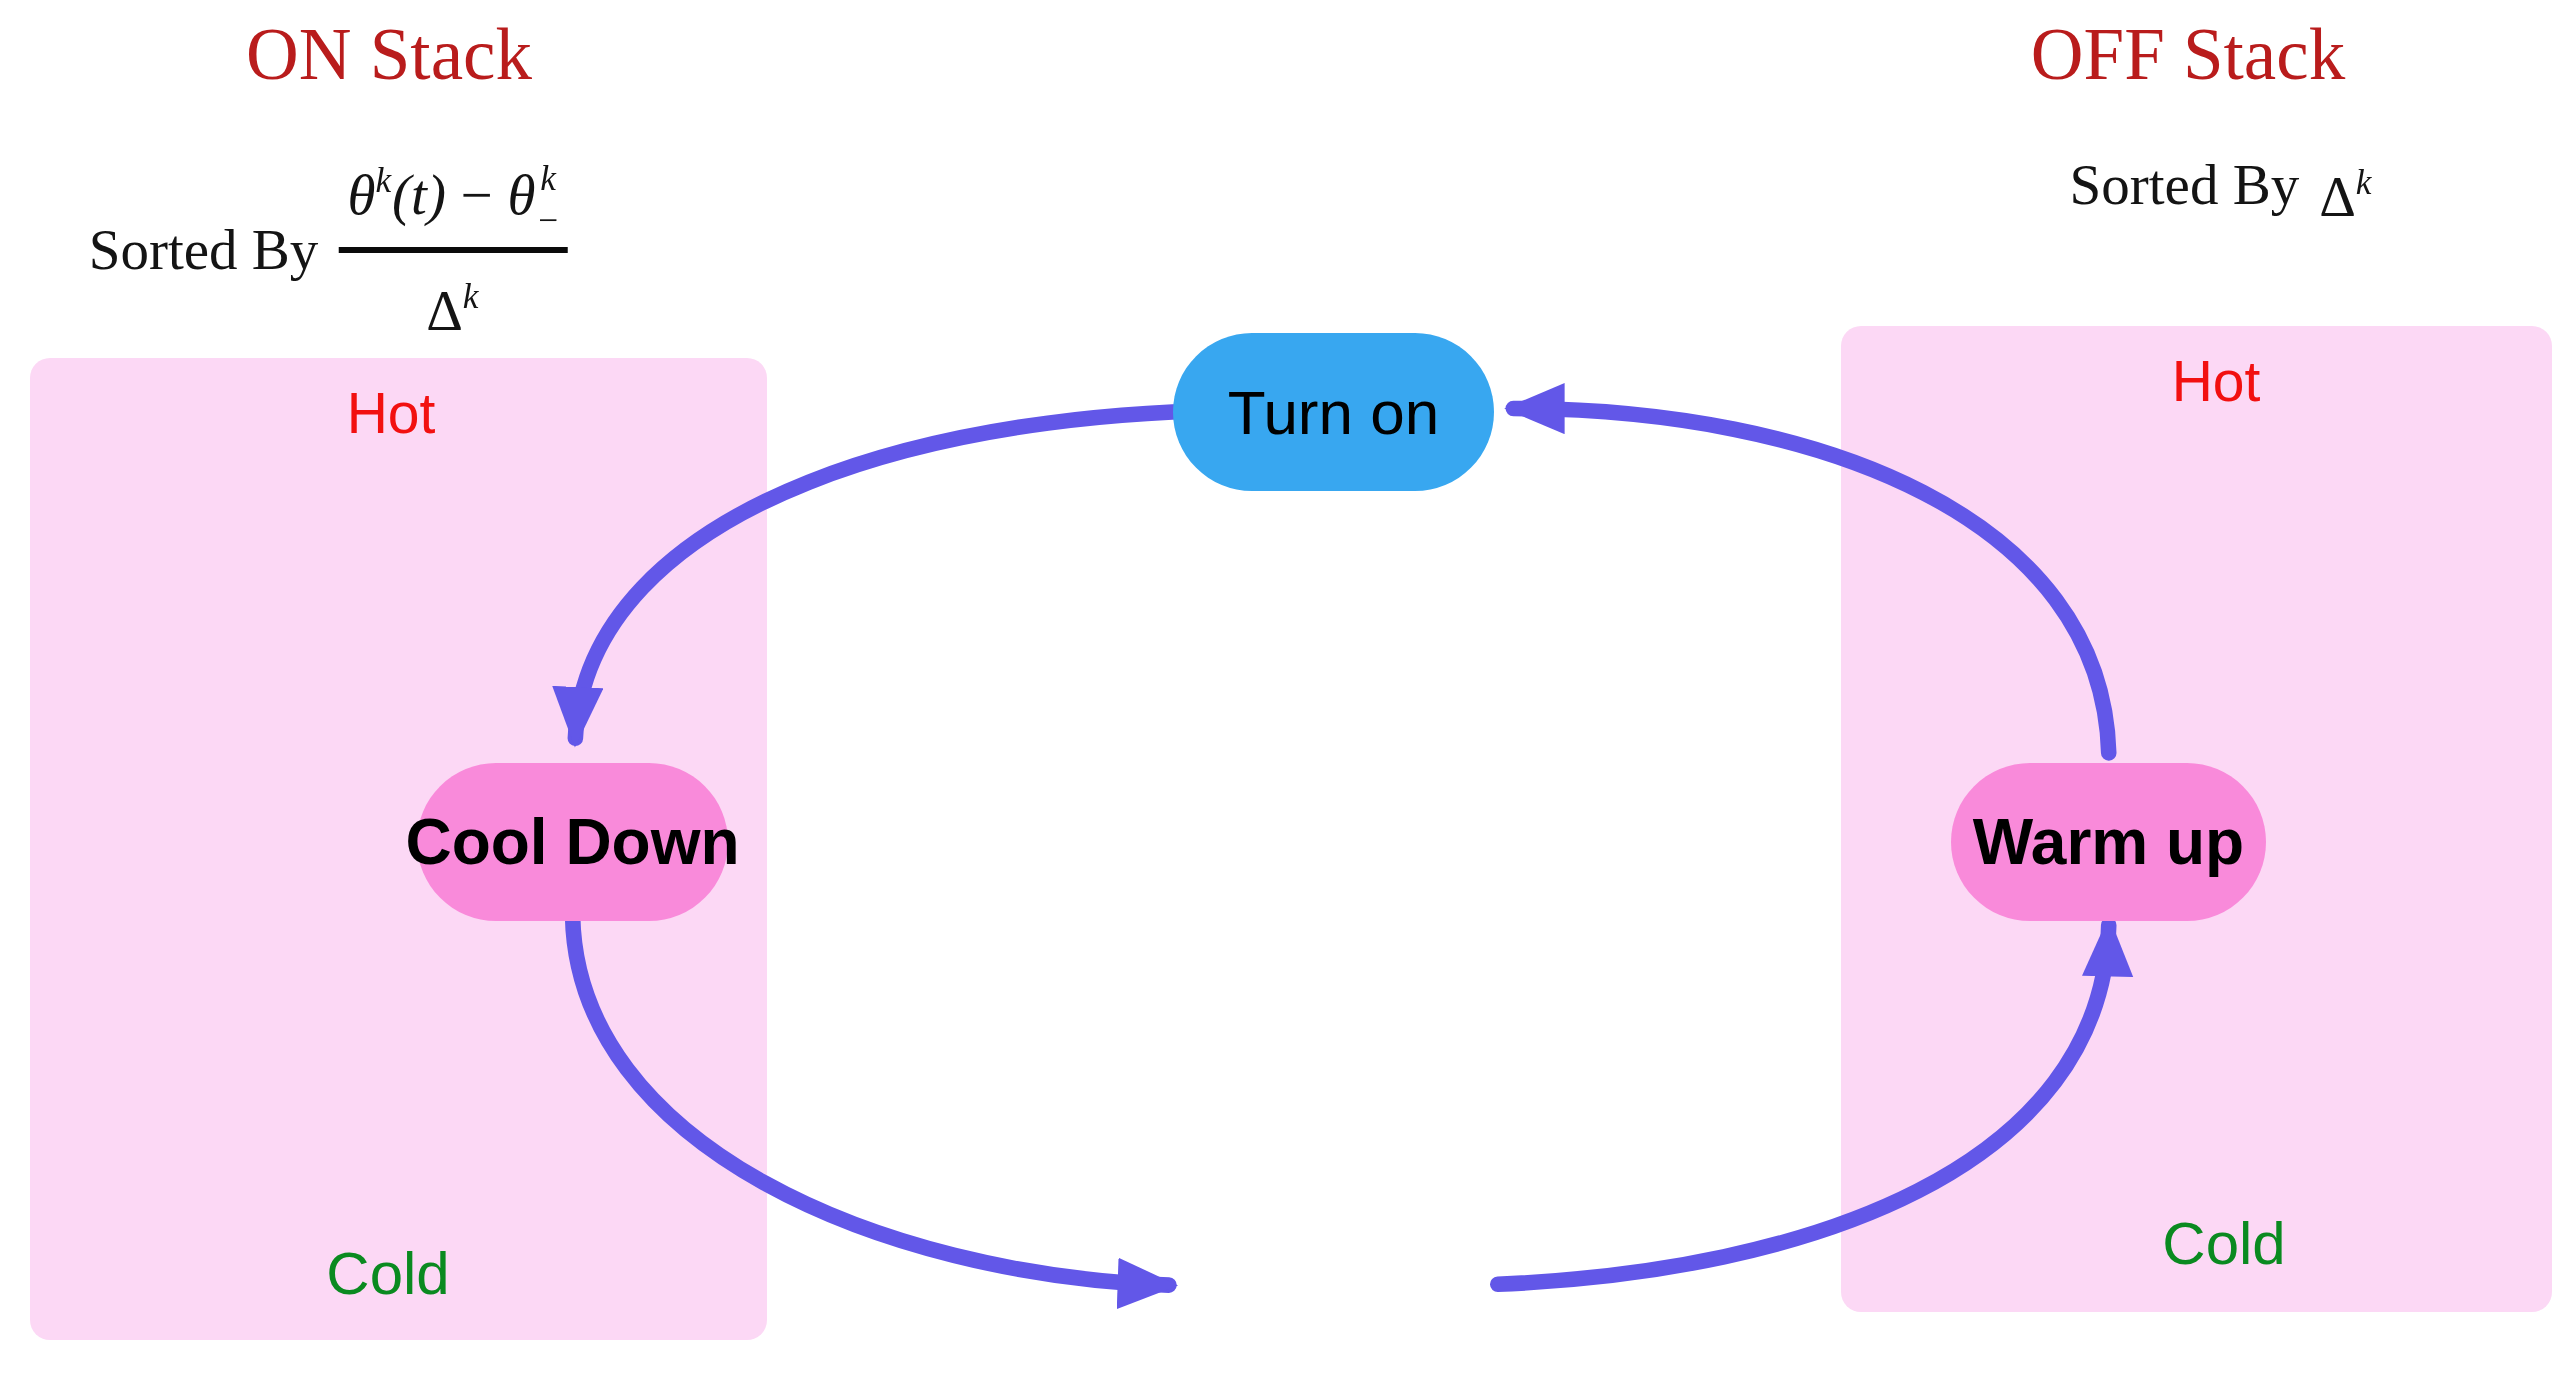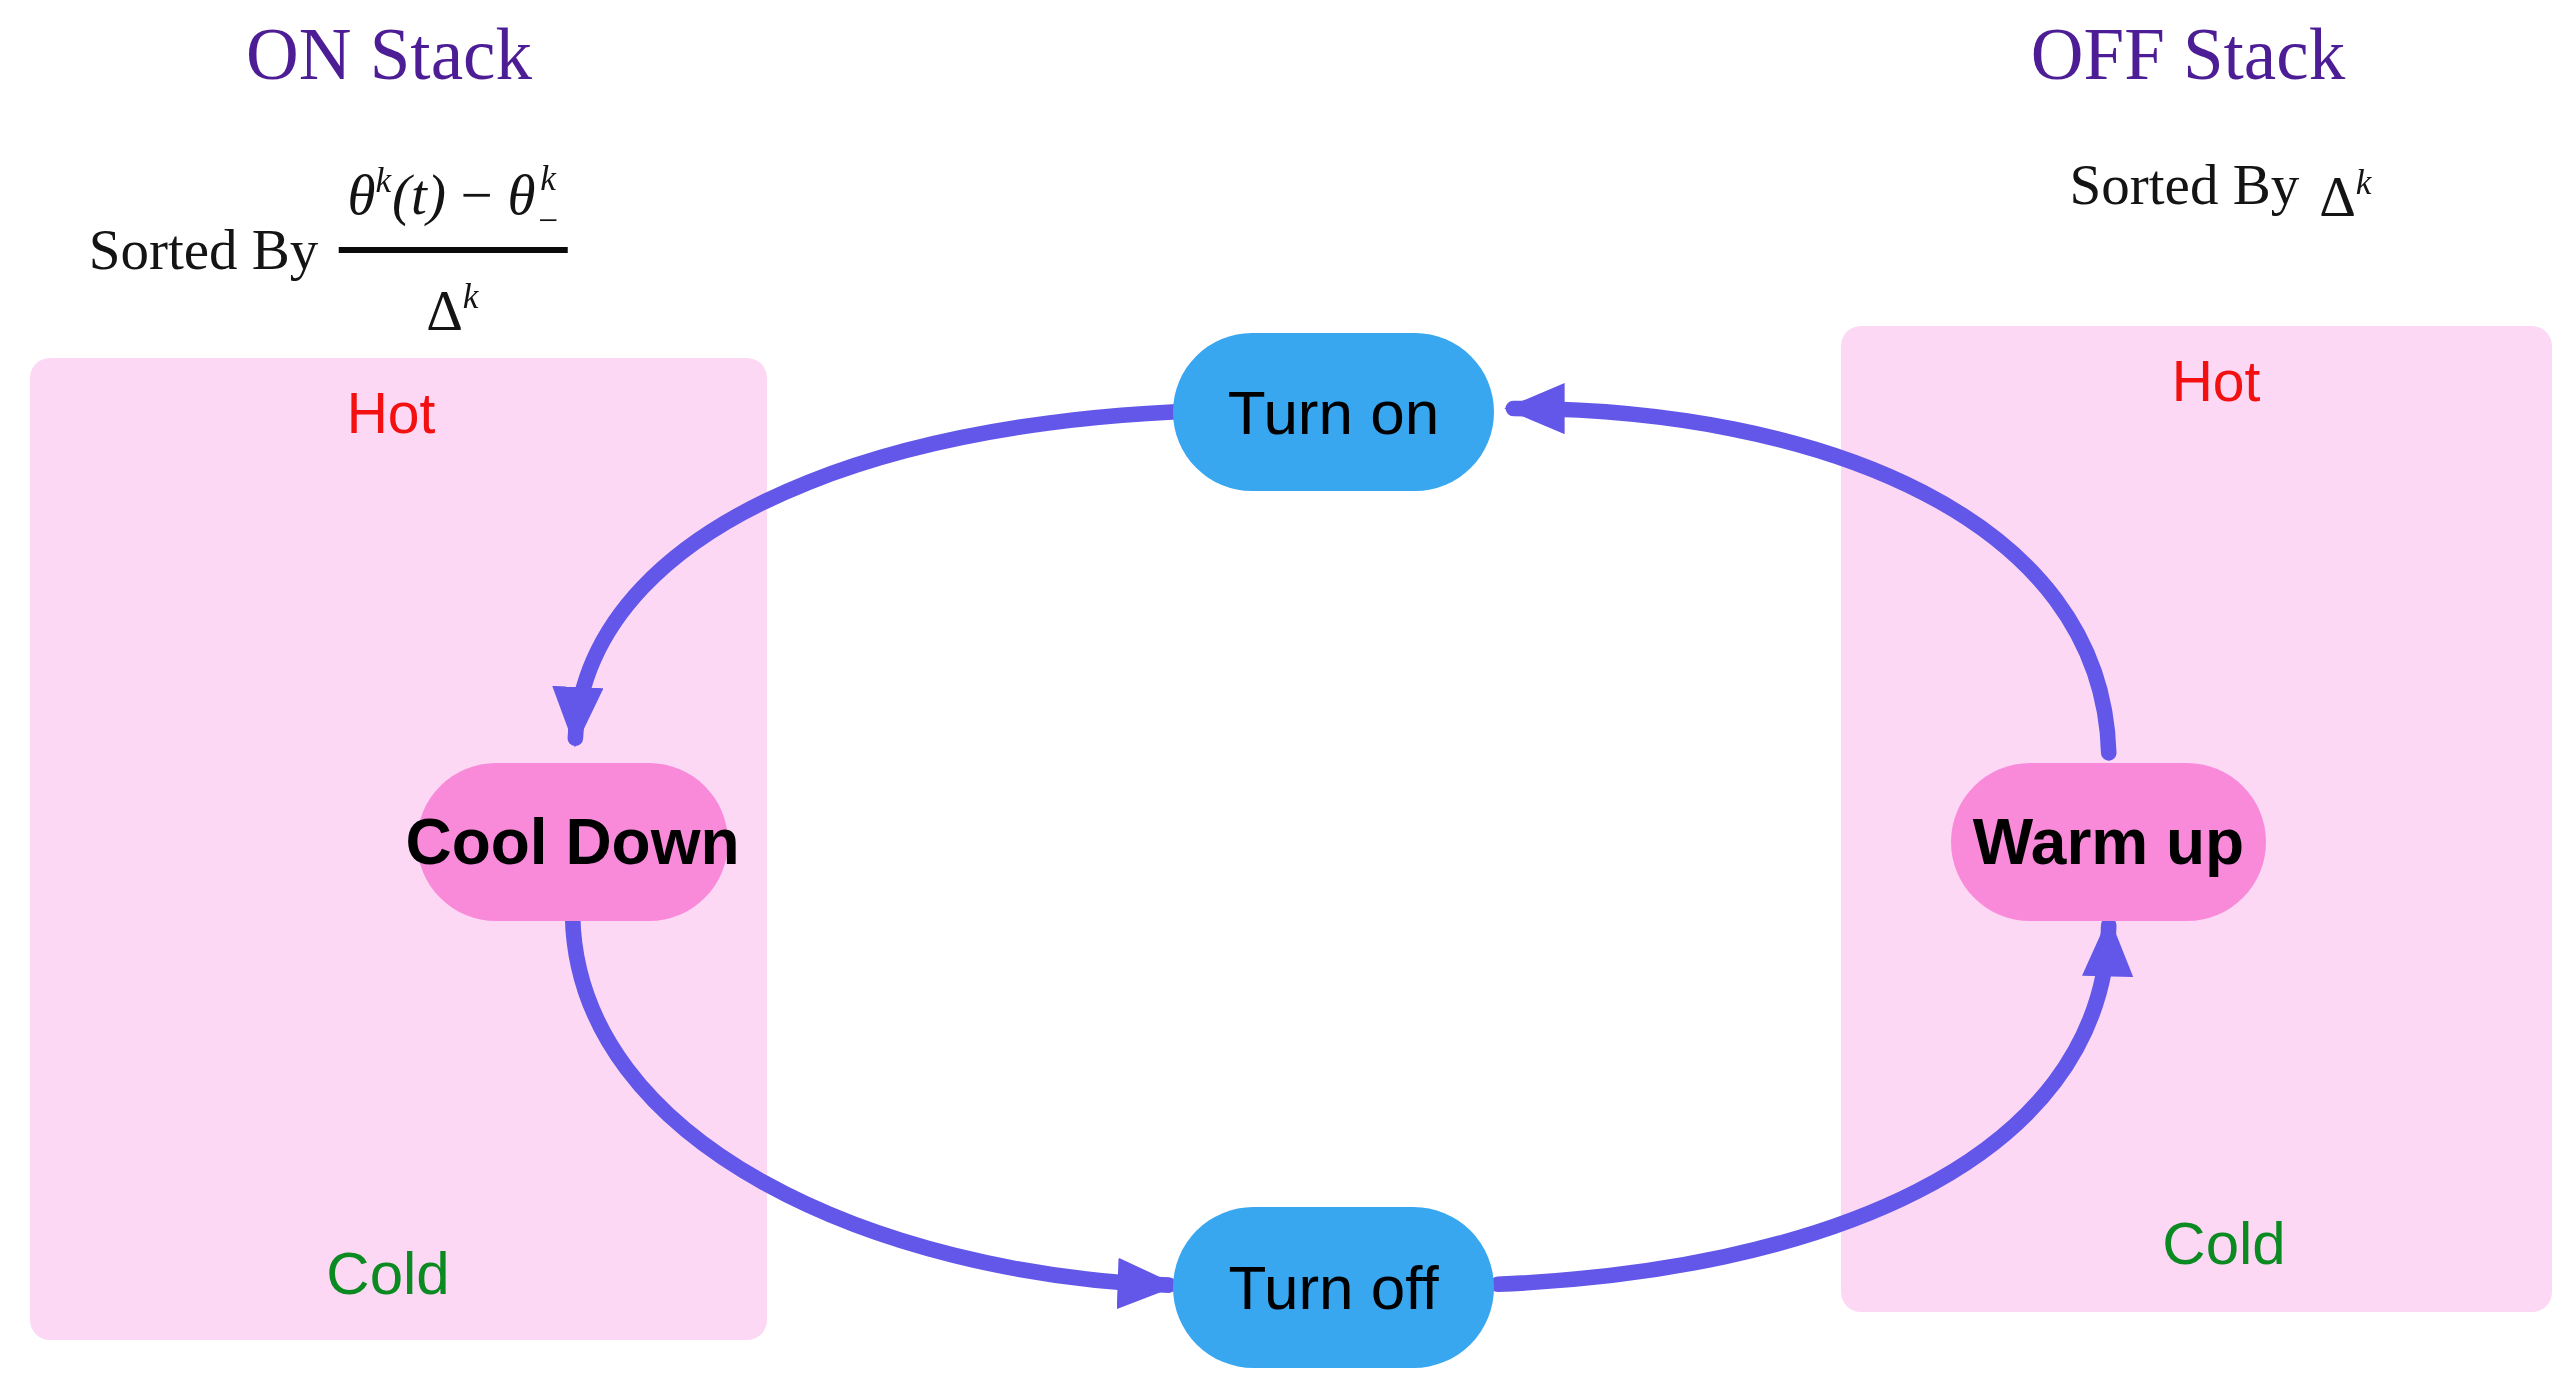--- a/index.html
+++ b/index.html
@@ -27,21 +27,21 @@
 
   
   svg.arrows{position:absolute;left:0;top:0;width:2576px;height:1385px;pointer-events:none;}
   svg.arrows path{fill:none;stroke:var(--arrow);stroke-width:17px;stroke-linecap:round;}
   #arrowhead polygon{fill:var(--arrow);}
 
   
   .stack-title{
     position:absolute;transform:translateX(-50%);
     font-family:"Liberation Serif","DejaVu Serif",serif;
-    font-size:73px;color:#4c1d95;white-space:nowrap;
+    font-size:73px;color:#b91c1c;white-space:nowrap;
   }
 
   
   .formula{
     position:absolute;transform:translateX(-50%);
     display:flex;align-items:center;gap:20px;
     font-family:"Liberation Serif","DejaVu Serif",serif;
     font-size:57px;color:#141414;white-space:nowrap;
   }
   .formula .it{font-style:italic;}
@@ -123,21 +123,18 @@
   <div class="temp-label cold" style="left:388px;top:1239px;">Cold</div>
   <div class="temp-label hot" style="left:2216px;top:348px;">Hot</div>
   <div class="temp-label cold" style="left:2224px;top:1209px;">Cold</div>
 
   <div class="pill blue turn-on">
     <span>Turn on</span>
   </div>
   <div class="pill pink cool-down">
     <span>Cool Down</span>
   </div>
-  <div class="pill blue turn-off">
-    <span>Turn off</span>
-  </div>
   <div class="pill pink warm-up">
     <span>Warm up</span>
   </div>
 
 </div>
 
 
 </body></html>

